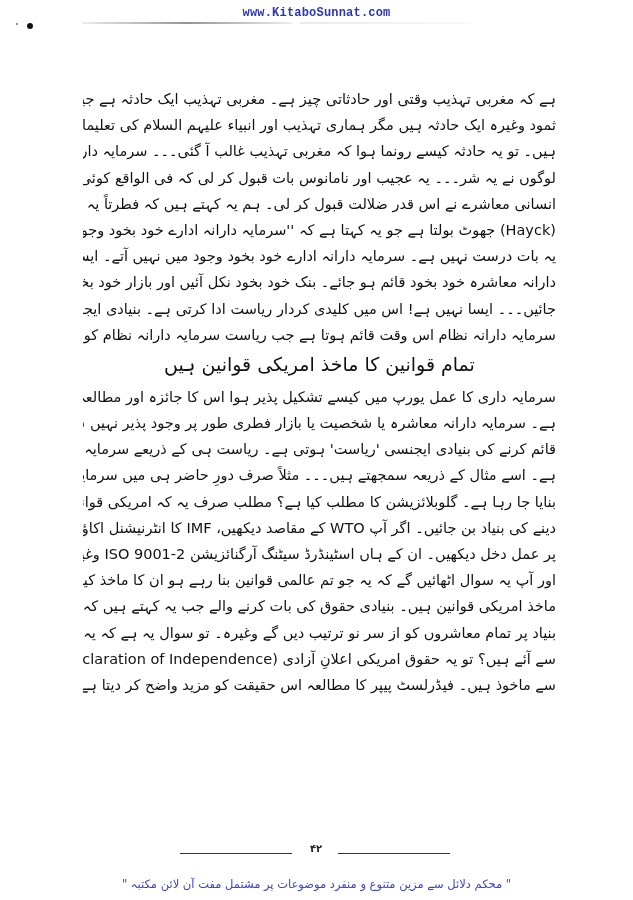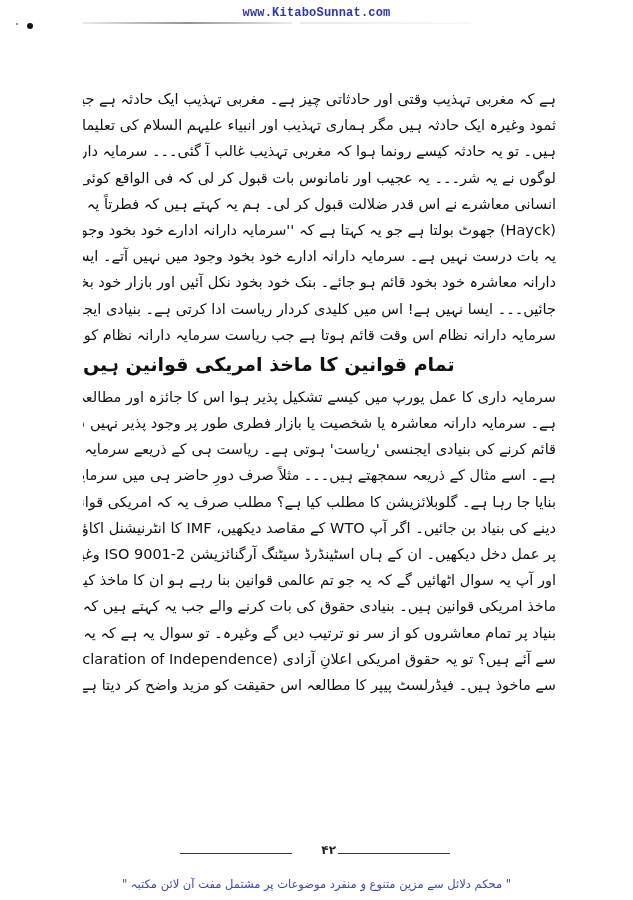--- a/index.html
+++ b/index.html
@@ -73,40 +73,40 @@
       text-align-last: justify;
       font-family: "DejaVu Sans", sans-serif;
     }
     .line.last {
       text-align-last: right;
     }
     .heading {
       height: 36px;
       line-height: 32px;
       font-size: 19px;
-      font-weight: bold;
+      font-weight: normal;
       white-space: nowrap;
-      text-align: left;
+      text-align: center;
       font-family: "DejaVu Sans", sans-serif;
     }
     .footer-rule {
       position: absolute;
       top: 853px;
       height: 1px;
       background: #333;
     }
     .footer-rule.left { left: 180px; width: 112px; }
     .footer-rule.right { left: 338px; width: 112px; }
     .page-number {
       position: absolute;
       top: 843px;
       left: 296px;
       width: 40px;
-      text-align: right;
-      font-size: 12px;
+      text-align: center;
+      font-size: 10px;
       font-weight: bold;
       color: #222;
     }
     .footer-note {
       position: absolute;
       top: 877px;
       left: 0;
       width: 633px;
       text-align: center;
       direction: rtl;

